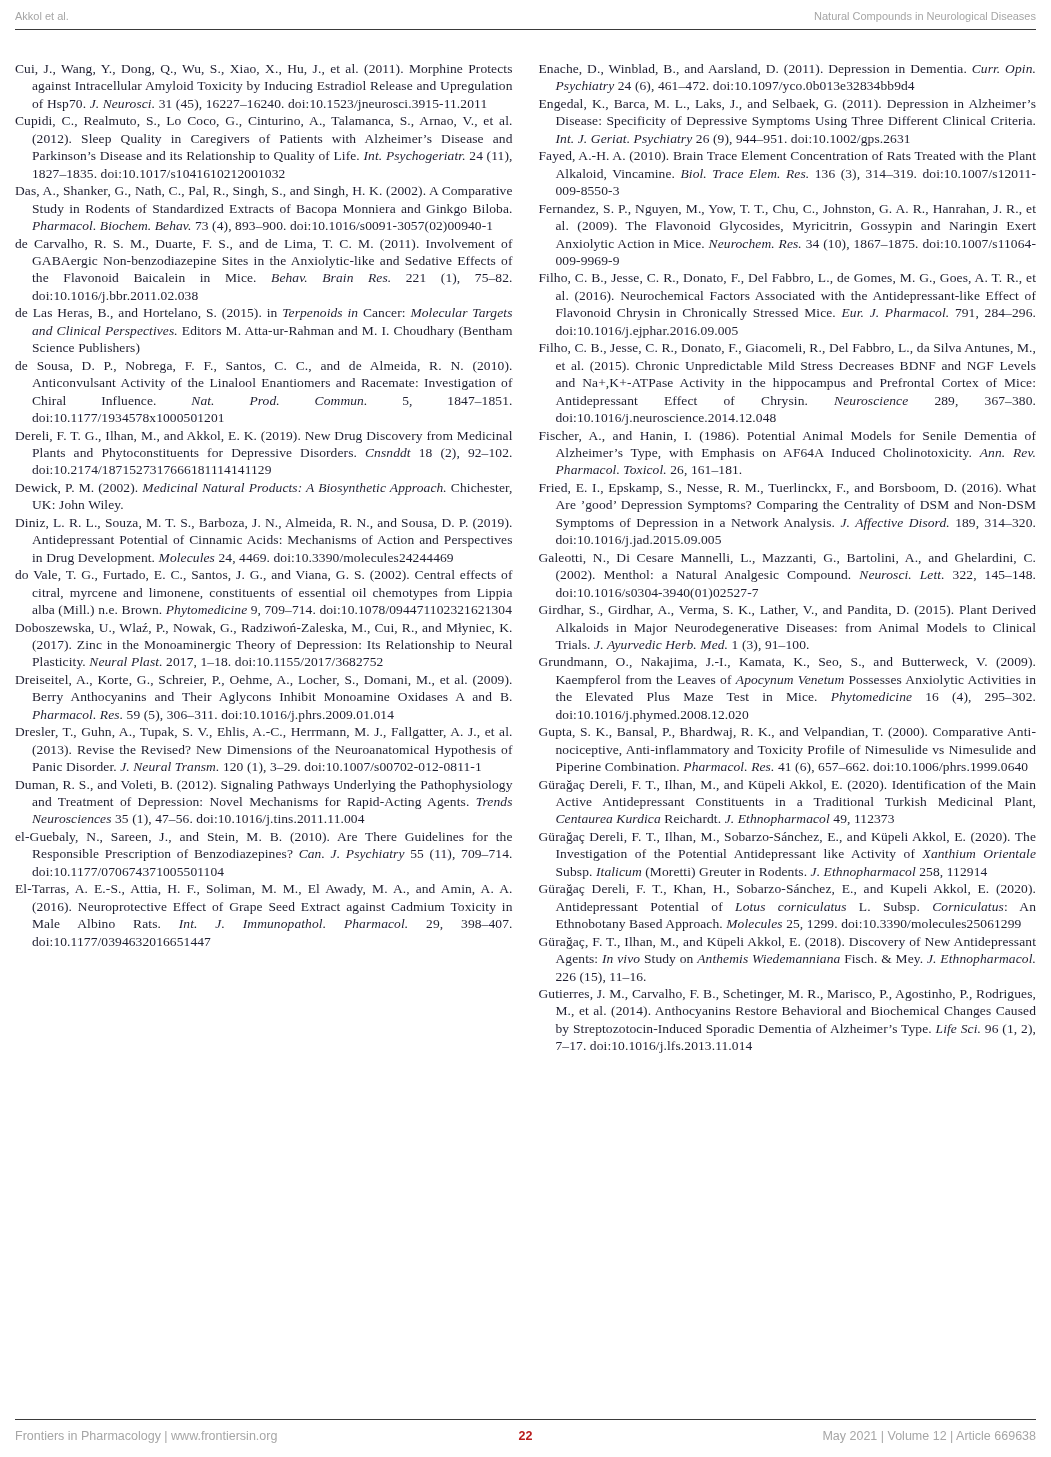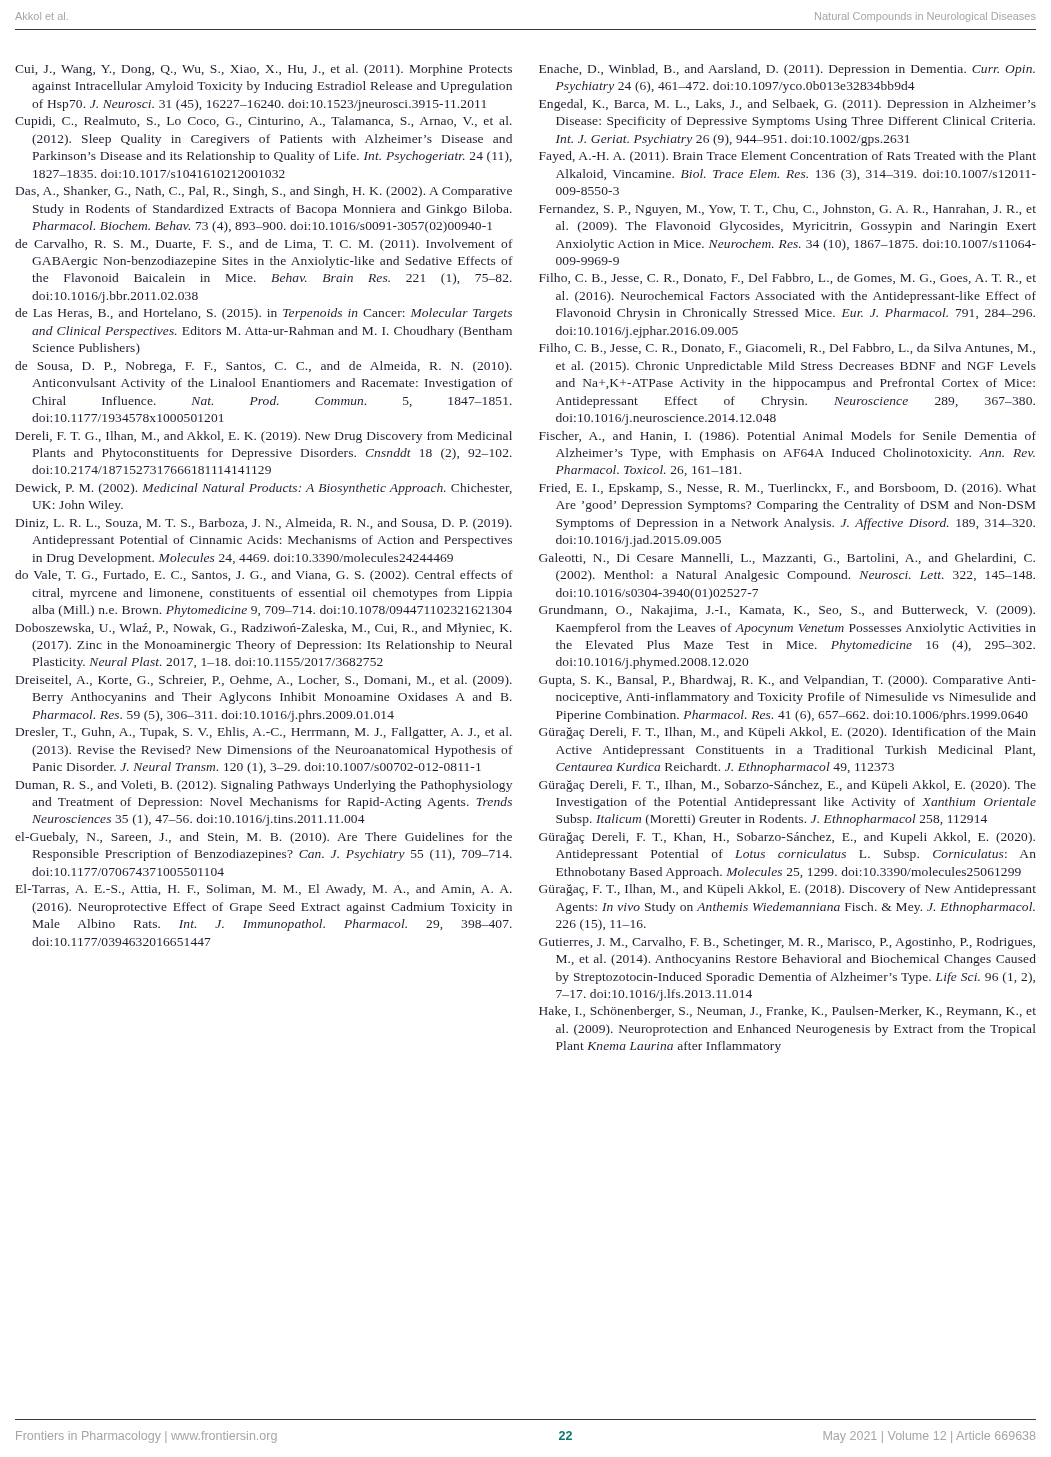--- a/index.html
+++ b/index.html
@@ -47,21 +47,21 @@
     border-top: 1.6px solid #3a3a3a;
     margin-top: 6px;
     padding-top: 9px;
     display: flex; justify-content: space-between; align-items: flex-end;
     font-family: "Liberation Sans", sans-serif;
     font-size: 12.5px; color: #a6a6a6;
     position: relative;
   }
   .page-num {
     position: absolute; left: 50%; transform: translateX(-50%);
-    font-weight: bold; color: #0f766e; margin-left: 40px;
+    font-weight: bold; color: #b91c1c;
   }
 </style>
 </head>
 <body>
 
 <div class="page">
 
   <div class="page-header">
     <span>Akkol et al.</span>
     <span>Natural Compounds in Neurological Diseases</span>
@@ -82,35 +82,35 @@
         <p class="ref"><span>Doboszewska, U., Wlaź, P., Nowak, G., Radziwoń-Zaleska, M., Cui, R., and Młyniec, K. (2017). Zinc in the Monoaminergic Theory of Depression: Its Relationship to Neural Plasticity. </span><i>Neural Plast.</i><span> 2017, 1–18. doi:10.1155/2017/3682752</span></p>
         <p class="ref"><span>Dreiseitel, A., Korte, G., Schreier, P., Oehme, A., Locher, S., Domani, M., et al. (2009). Berry Anthocyanins and Their Aglycons Inhibit Monoamine Oxidases A and B. </span><i>Pharmacol. Res.</i><span> 59 (5), 306–311. doi:10.1016/j.phrs.2009.01.014</span></p>
         <p class="ref"><span>Dresler, T., Guhn, A., Tupak, S. V., Ehlis, A.-C., Herrmann, M. J., Fallgatter, A. J., et al. (2013). Revise the Revised? New Dimensions of the Neuroanatomical Hypothesis of Panic Disorder. </span><i>J. Neural Transm.</i><span> 120 (1), 3–29. doi:10.1007/s00702-012-0811-1</span></p>
         <p class="ref"><span>Duman, R. S., and Voleti, B. (2012). Signaling Pathways Underlying the Pathophysiology and Treatment of Depression: Novel Mechanisms for Rapid-Acting Agents. </span><i>Trends Neurosciences</i><span> 35 (1), 47–56. doi:10.1016/j.tins.2011.11.004</span></p>
         <p class="ref"><span>el-Guebaly, N., Sareen, J., and Stein, M. B. (2010). Are There Guidelines for the Responsible Prescription of Benzodiazepines? </span><i>Can. J. Psychiatry</i><span> 55 (11), 709–714. doi:10.1177/070674371005501104</span></p>
         <p class="ref"><span>El-Tarras, A. E.-S., Attia, H. F., Soliman, M. M., El Awady, M. A., and Amin, A. A. (2016). Neuroprotective Effect of Grape Seed Extract against Cadmium Toxicity in Male Albino Rats. </span><i>Int. J. Immunopathol. Pharmacol.</i><span> 29, 398–407. doi:10.1177/0394632016651447</span></p>
       </div>
     <div class="col">
         <p class="ref"><span>Enache, D., Winblad, B., and Aarsland, D. (2011). Depression in Dementia. </span><i>Curr. Opin. Psychiatry</i><span> 24 (6), 461–472. doi:10.1097/yco.0b013e32834bb9d4</span></p>
         <p class="ref"><span>Engedal, K., Barca, M. L., Laks, J., and Selbaek, G. (2011). Depression in Alzheimer’s Disease: Specificity of Depressive Symptoms Using Three Different Clinical Criteria. </span><i>Int. J. Geriat. Psychiatry</i><span> 26 (9), 944–951. doi:10.1002/gps.2631</span></p>
-        <p class="ref"><span>Fayed, A.-H. A. (2011). Brain Trace Element Concentration of Rats Treated with the Plant Alkaloid, Vincamine. </span><i>Biol. Trace Elem. Res.</i><span> 136 (3), 314–319. doi:10.1007/s12011-009-8550-3</span></p>
+        <p class="ref"><span>Fayed, A.-H. A. (2010). Brain Trace Element Concentration of Rats Treated with the Plant Alkaloid, Vincamine. </span><i>Biol. Trace Elem. Res.</i><span> 136 (3), 314–319. doi:10.1007/s12011-009-8550-3</span></p>
         <p class="ref"><span>Fernandez, S. P., Nguyen, M., Yow, T. T., Chu, C., Johnston, G. A. R., Hanrahan, J. R., et al. (2009). The Flavonoid Glycosides, Myricitrin, Gossypin and Naringin Exert Anxiolytic Action in Mice. </span><i>Neurochem. Res.</i><span> 34 (10), 1867–1875. doi:10.1007/s11064-009-9969-9</span></p>
         <p class="ref"><span>Filho, C. B., Jesse, C. R., Donato, F., Del Fabbro, L., de Gomes, M. G., Goes, A. T. R., et al. (2016). Neurochemical Factors Associated with the Antidepressant-like Effect of Flavonoid Chrysin in Chronically Stressed Mice. </span><i>Eur. J. Pharmacol.</i><span> 791, 284–296. doi:10.1016/j.ejphar.2016.09.005</span></p>
         <p class="ref"><span>Filho, C. B., Jesse, C. R., Donato, F., Giacomeli, R., Del Fabbro, L., da Silva Antunes, M., et al. (2015). Chronic Unpredictable Mild Stress Decreases BDNF and NGF Levels and Na+,K+-ATPase Activity in the hippocampus and Prefrontal Cortex of Mice: Antidepressant Effect of Chrysin. </span><i>Neuroscience</i><span> 289, 367–380. doi:10.1016/j.neuroscience.2014.12.048</span></p>
         <p class="ref"><span>Fischer, A., and Hanin, I. (1986). Potential Animal Models for Senile Dementia of Alzheimer’s Type, with Emphasis on AF64A Induced Cholinotoxicity. </span><i>Ann. Rev. Pharmacol. Toxicol.</i><span> 26, 161–181.</span></p>
         <p class="ref"><span>Fried, E. I., Epskamp, S., Nesse, R. M., Tuerlinckx, F., and Borsboom, D. (2016). What Are ’good’ Depression Symptoms? Comparing the Centrality of DSM and Non-DSM Symptoms of Depression in a Network Analysis. </span><i>J. Affective Disord.</i><span> 189, 314–320. doi:10.1016/j.jad.2015.09.005</span></p>
         <p class="ref"><span>Galeotti, N., Di Cesare Mannelli, L., Mazzanti, G., Bartolini, A., and Ghelardini, C. (2002). Menthol: a Natural Analgesic Compound. </span><i>Neurosci. Lett.</i><span> 322, 145–148. doi:10.1016/s0304-3940(01)02527-7</span></p>
+        <p class="ref"><span>Girdhar, S., Girdhar, A., Verma, S. K., Lather, V., and Pandita, D. (2015). Plant Derived Alkaloids in Major Neurodegenerative Diseases: from Animal Models to Clinical Trials. </span><i>J. Ayurvedic Herb. Med.</i><span> 1 (3), 91–100.</span></p>
         <p class="ref"><span>Grundmann, O., Nakajima, J.-I., Kamata, K., Seo, S., and Butterweck, V. (2009). Kaempferol from the Leaves of </span><i>Apocynum Venetum</i><span> Possesses Anxiolytic Activities in the Elevated Plus Maze Test in Mice. </span><i>Phytomedicine</i><span> 16 (4), 295–302. doi:10.1016/j.phymed.2008.12.020</span></p>
         <p class="ref"><span>Gupta, S. K., Bansal, P., Bhardwaj, R. K., and Velpandian, T. (2000). Comparative Anti-nociceptive, Anti-inflammatory and Toxicity Profile of Nimesulide vs Nimesulide and Piperine Combination. </span><i>Pharmacol. Res.</i><span> 41 (6), 657–662. doi:10.1006/phrs.1999.0640</span></p>
         <p class="ref"><span>Gürağaç Dereli, F. T., Ilhan, M., and Küpeli Akkol, E. (2020). Identification of the Main Active Antidepressant Constituents in a Traditional Turkish Medicinal Plant, </span><i>Centaurea Kurdica</i><span> Reichardt. </span><i>J. Ethnopharmacol</i><span> 49, 112373</span></p>
         <p class="ref"><span>Gürağaç Dereli, F. T., Ilhan, M., Sobarzo-Sánchez, E., and Küpeli Akkol, E. (2020). The Investigation of the Potential Antidepressant like Activity of </span><i>Xanthium Orientale</i><span> Subsp. </span><i>Italicum</i><span> (Moretti) Greuter in Rodents. </span><i>J. Ethnopharmacol</i><span> 258, 112914</span></p>
         <p class="ref"><span>Gürağaç Dereli, F. T., Khan, H., Sobarzo-Sánchez, E., and Kupeli Akkol, E. (2020). Antidepressant Potential of </span><i>Lotus corniculatus</i><span> L. Subsp. </span><i>Corniculatus</i><span>: An Ethnobotany Based Approach. </span><i>Molecules</i><span> 25, 1299. doi:10.3390/molecules25061299</span></p>
         <p class="ref"><span>Gürağaç, F. T., Ilhan, M., and Küpeli Akkol, E. (2018). Discovery of New Antidepressant Agents: </span><i>In vivo</i><span> Study on </span><i>Anthemis Wiedemanniana</i><span> Fisch. &amp; Mey. </span><i>J. Ethnopharmacol.</i><span> 226 (15), 11–16.</span></p>
         <p class="ref"><span>Gutierres, J. M., Carvalho, F. B., Schetinger, M. R., Marisco, P., Agostinho, P., Rodrigues, M., et al. (2014). Anthocyanins Restore Behavioral and Biochemical Changes Caused by Streptozotocin-Induced Sporadic Dementia of Alzheimer’s Type. </span><i>Life Sci.</i><span> 96 (1, 2), 7–17. doi:10.1016/j.lfs.2013.11.014</span></p>
-        <p class="ref"><span>Hake, I., Schönenberger, S., Neuman, J., Franke, K., Paulsen-Merker, K., Reymann, K., et al. (2009). Neuroprotection and Enhanced Neurogenesis by Extract from the Tropical Plant </span><i>Knema Laurina</i><span> after Inflammatory</span></p>
       </div>
   </div>
 
   <div class="page-footer">
     <span>Frontiers in Pharmacology | www.frontiersin.org</span>
     <span class="page-num">22</span>
     <span>May 2021 | Volume 12 | Article 669638</span>
   </div>
 
 </div>

